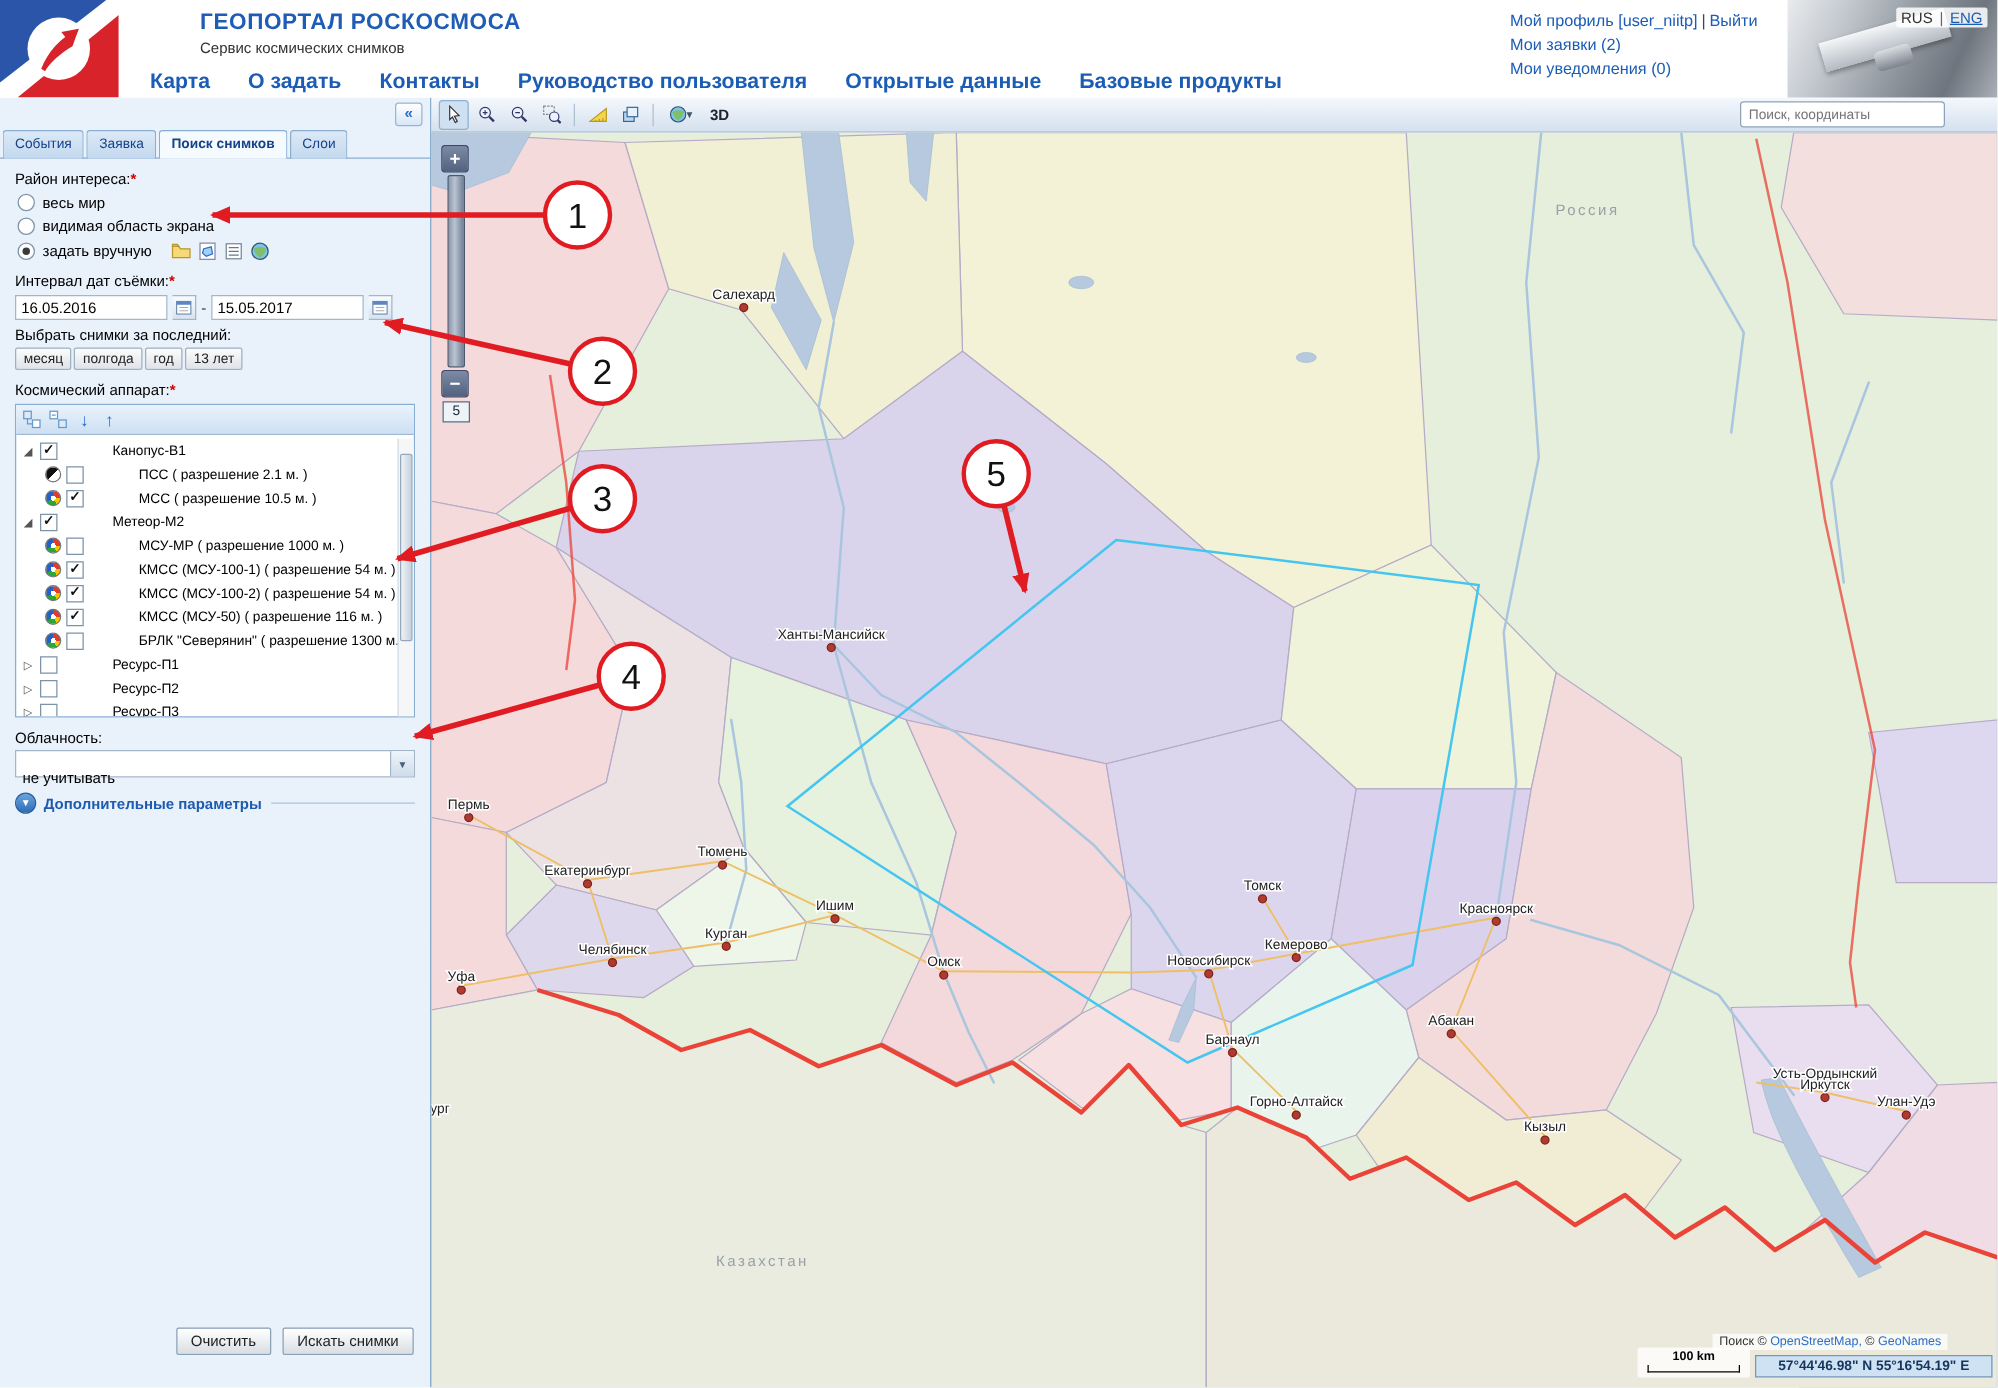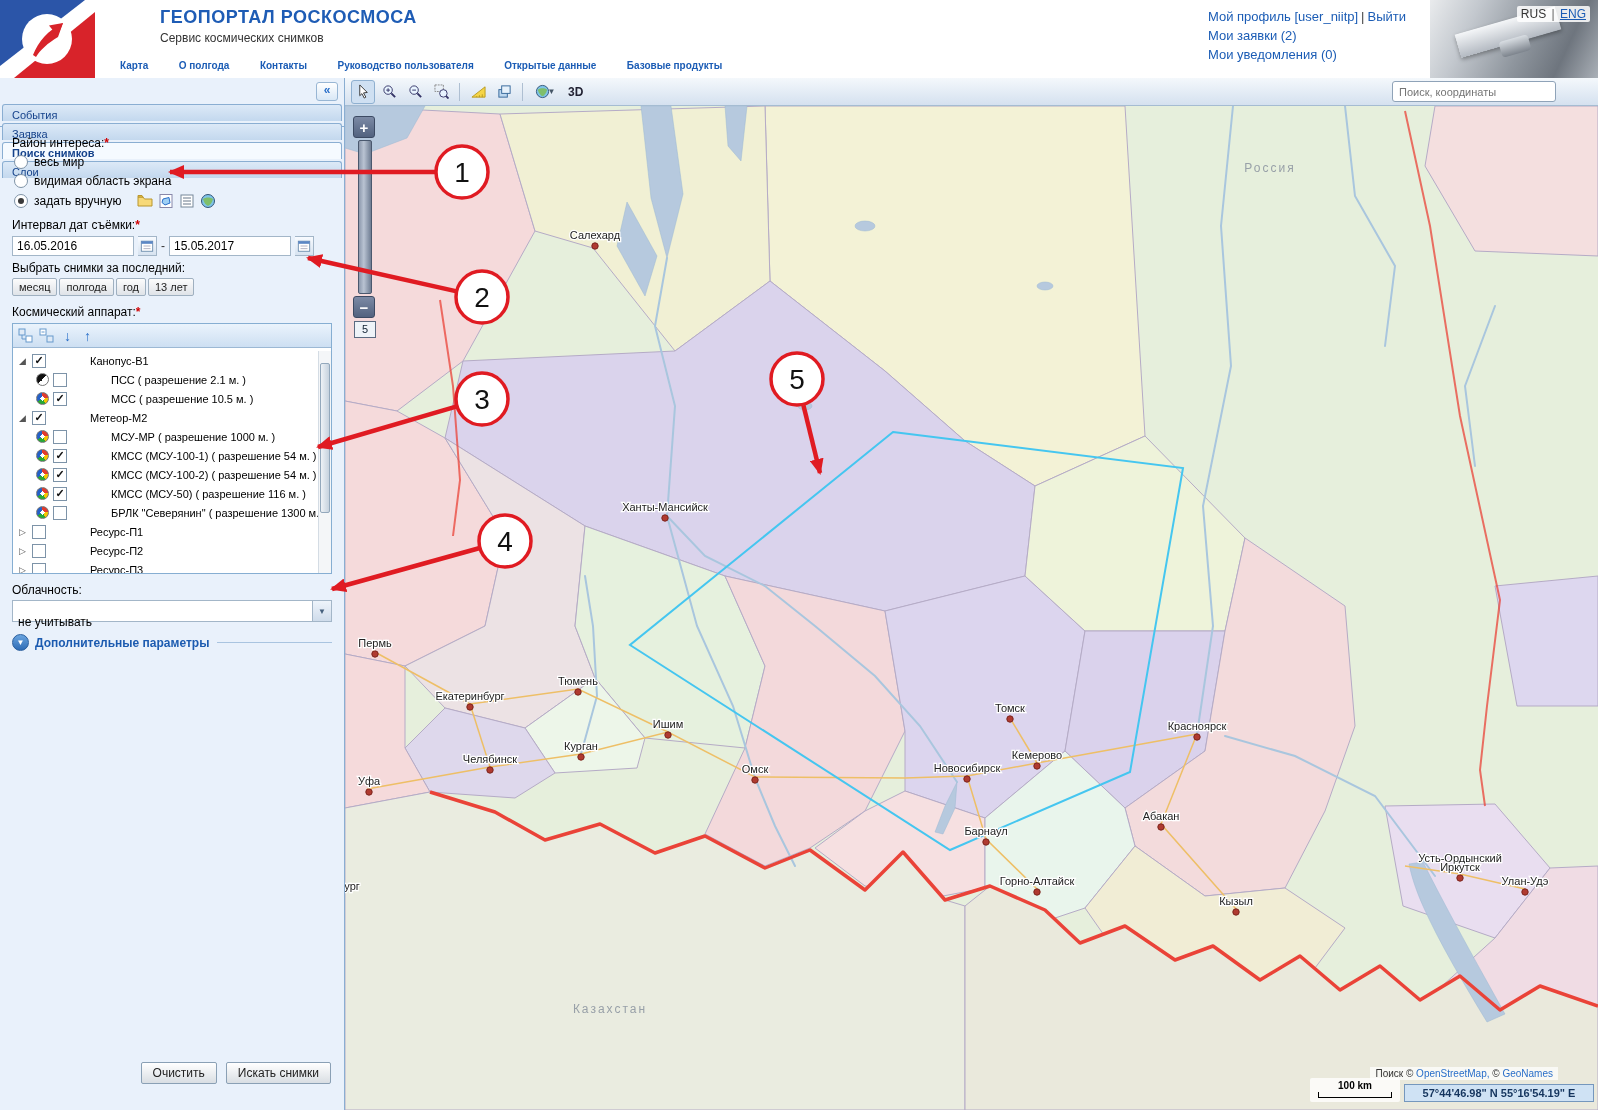--- a/index.html
+++ b/index.html
@@ -6,42 +6,42 @@
     font-family:"Liberation Sans",sans-serif;background:#fff;position:relative;}
   a{text-decoration:none;}
 
   
   #header{position:absolute;left:0;top:0;width:1598px;height:78px;background:#fff;z-index:10;}
   .logo{position:absolute;left:0;top:0;width:95px;height:78px;}
   .brand{position:absolute;left:112px;top:7px;margin-left:48px;}
   .brand .title{font-size:18px;font-weight:bold;color:#1e5cb5;letter-spacing:.5px;}
   .brand .subtitle{font-size:12px;color:#333;margin-top:3px;}
   .mainnav{position:absolute;left:120px;top:55px;white-space:nowrap;}
-  .mainnav a{font-size:10px;font-weight:bold;color:#1b5cb5;margin-right:26px;}
+  .mainnav a{font-size:17px;font-weight:bold;color:#1b5cb5;margin-right:26px;}
   .userlinks{position:absolute;left:1208px;top:7px;font-size:13px;color:#1b5cb5;line-height:19px;}
   .userlinks a{color:#1b5cb5;}
   .userlinks .sep{color:#444;margin:0 3px;}
   .satimg{position:absolute;right:0;top:0;width:168px;height:78px;overflow:hidden;
     background:linear-gradient(115deg,#e9ebed 0%,#c3c8ce 25%,#8f969e 55%,#6e757e 78%,#aab0b7 100%);}
   .satimg::before{content:"";position:absolute;left:26px;top:20px;width:104px;height:24px;
     background:linear-gradient(#f4f6f8,#b4bac2);transform:rotate(-16deg);box-shadow:0 2px 4px rgba(0,0,0,.35);}
   .satimg::after{content:"";position:absolute;left:70px;top:38px;width:30px;height:16px;border-radius:4px;
     background:linear-gradient(#d8dde2,#7d848d);transform:rotate(-16deg);}
   .lang{position:absolute;right:8px;top:6px;font-size:12px;z-index:12;background:rgba(255,255,255,.85);padding:1px 4px;border-radius:2px;}
   .lang .rus{color:#333;}
   .lang .divider{color:#666;margin:0 2px;}
   .lang a{color:#1b5cb5;text-decoration:underline;}
 
   
   #sidebar{position:absolute;left:0;top:78px;width:345px;height:1032px;background:#e9f1fb;
     border-right:1px solid #8aaed2;box-sizing:border-box;z-index:6;}
   .collapse-row{height:26px;position:relative;}
   .collapse-btn{position:absolute;right:6px;top:4px;width:20px;height:17px;border:1px solid #98b6d4;border-radius:3px;
     background:linear-gradient(#ffffff,#d8e7f6);color:#2a6fc9;font-weight:bold;font-size:12px;line-height:15px;text-align:center;cursor:pointer;}
-  .tabs{display:flex;gap:2px;padding:0 2px;border-bottom:1px solid #8aaed2;height:22px;flex-direction:column;}
+  .tabs{display:flex;gap:2px;padding:0 2px;border-bottom:1px solid #8aaed2;height:22px;}
   .tab{font-size:11px;color:#15428b;background:linear-gradient(#dce9f7,#c3d8ee);border:1px solid #8aaed2;border-bottom:none;
     border-radius:3px 3px 0 0;padding:4px 9px 0;height:18px;box-sizing:content-box;cursor:pointer;white-space:nowrap;}
   .tab.active{background:#f5faff;font-weight:bold;}
   .side-label{margin:9px 12px 2px;font-size:12px;color:#000;}
   .req{color:#d00000;font-weight:bold;}
   .radio-row{margin:5px 14px;display:flex;align-items:center;gap:6px;font-size:12px;color:#000;cursor:pointer;}
   .radio{width:12px;height:12px;border:1px solid #7f93a6;border-radius:50%;background:#fff;position:relative;flex:none;}
   .radio.on::after{content:"";position:absolute;left:3px;top:3px;width:6px;height:6px;background:#3a3a3a;border-radius:50%;}
   .geo-icons{display:flex;gap:5px;margin-left:10px;}
   .gicon{width:16px;height:16px;display:inline-block;cursor:pointer;}
@@ -151,21 +151,21 @@
       <path d="M33 55 C38 42 48 30 63 23 L58 37 C48 43 40 50 36 57 Z" fill="#d8232a"></path>
       <path d="M63 23 L49 25.5 L57.5 36 Z" fill="#d8232a"></path>
     </svg>
   </div>
   <div class="brand">
     <div class="title">ГЕОПОРТАЛ РОСКОСМОСА</div>
     <div class="subtitle">Сервис космических снимков</div>
   </div>
   <div class="mainnav">
     <a href="#">Карта</a>
-    <a href="#">О полгода</a>
+    <a href="#">О задать</a>
     <a href="#">Контакты</a>
     <a href="#">Руководство пользователя</a>
     <a href="#">Открытые данные</a>
     <a href="#">Базовые продукты</a>
   </div>
   <div class="userlinks">
     <div>
       <a href="#">Мой профиль [user_niitp]</a><span class="sep">|</span><a href="#">Выйти</a>
     </div>
     <div><a href="#">Мои заявки (2)</a></div>

